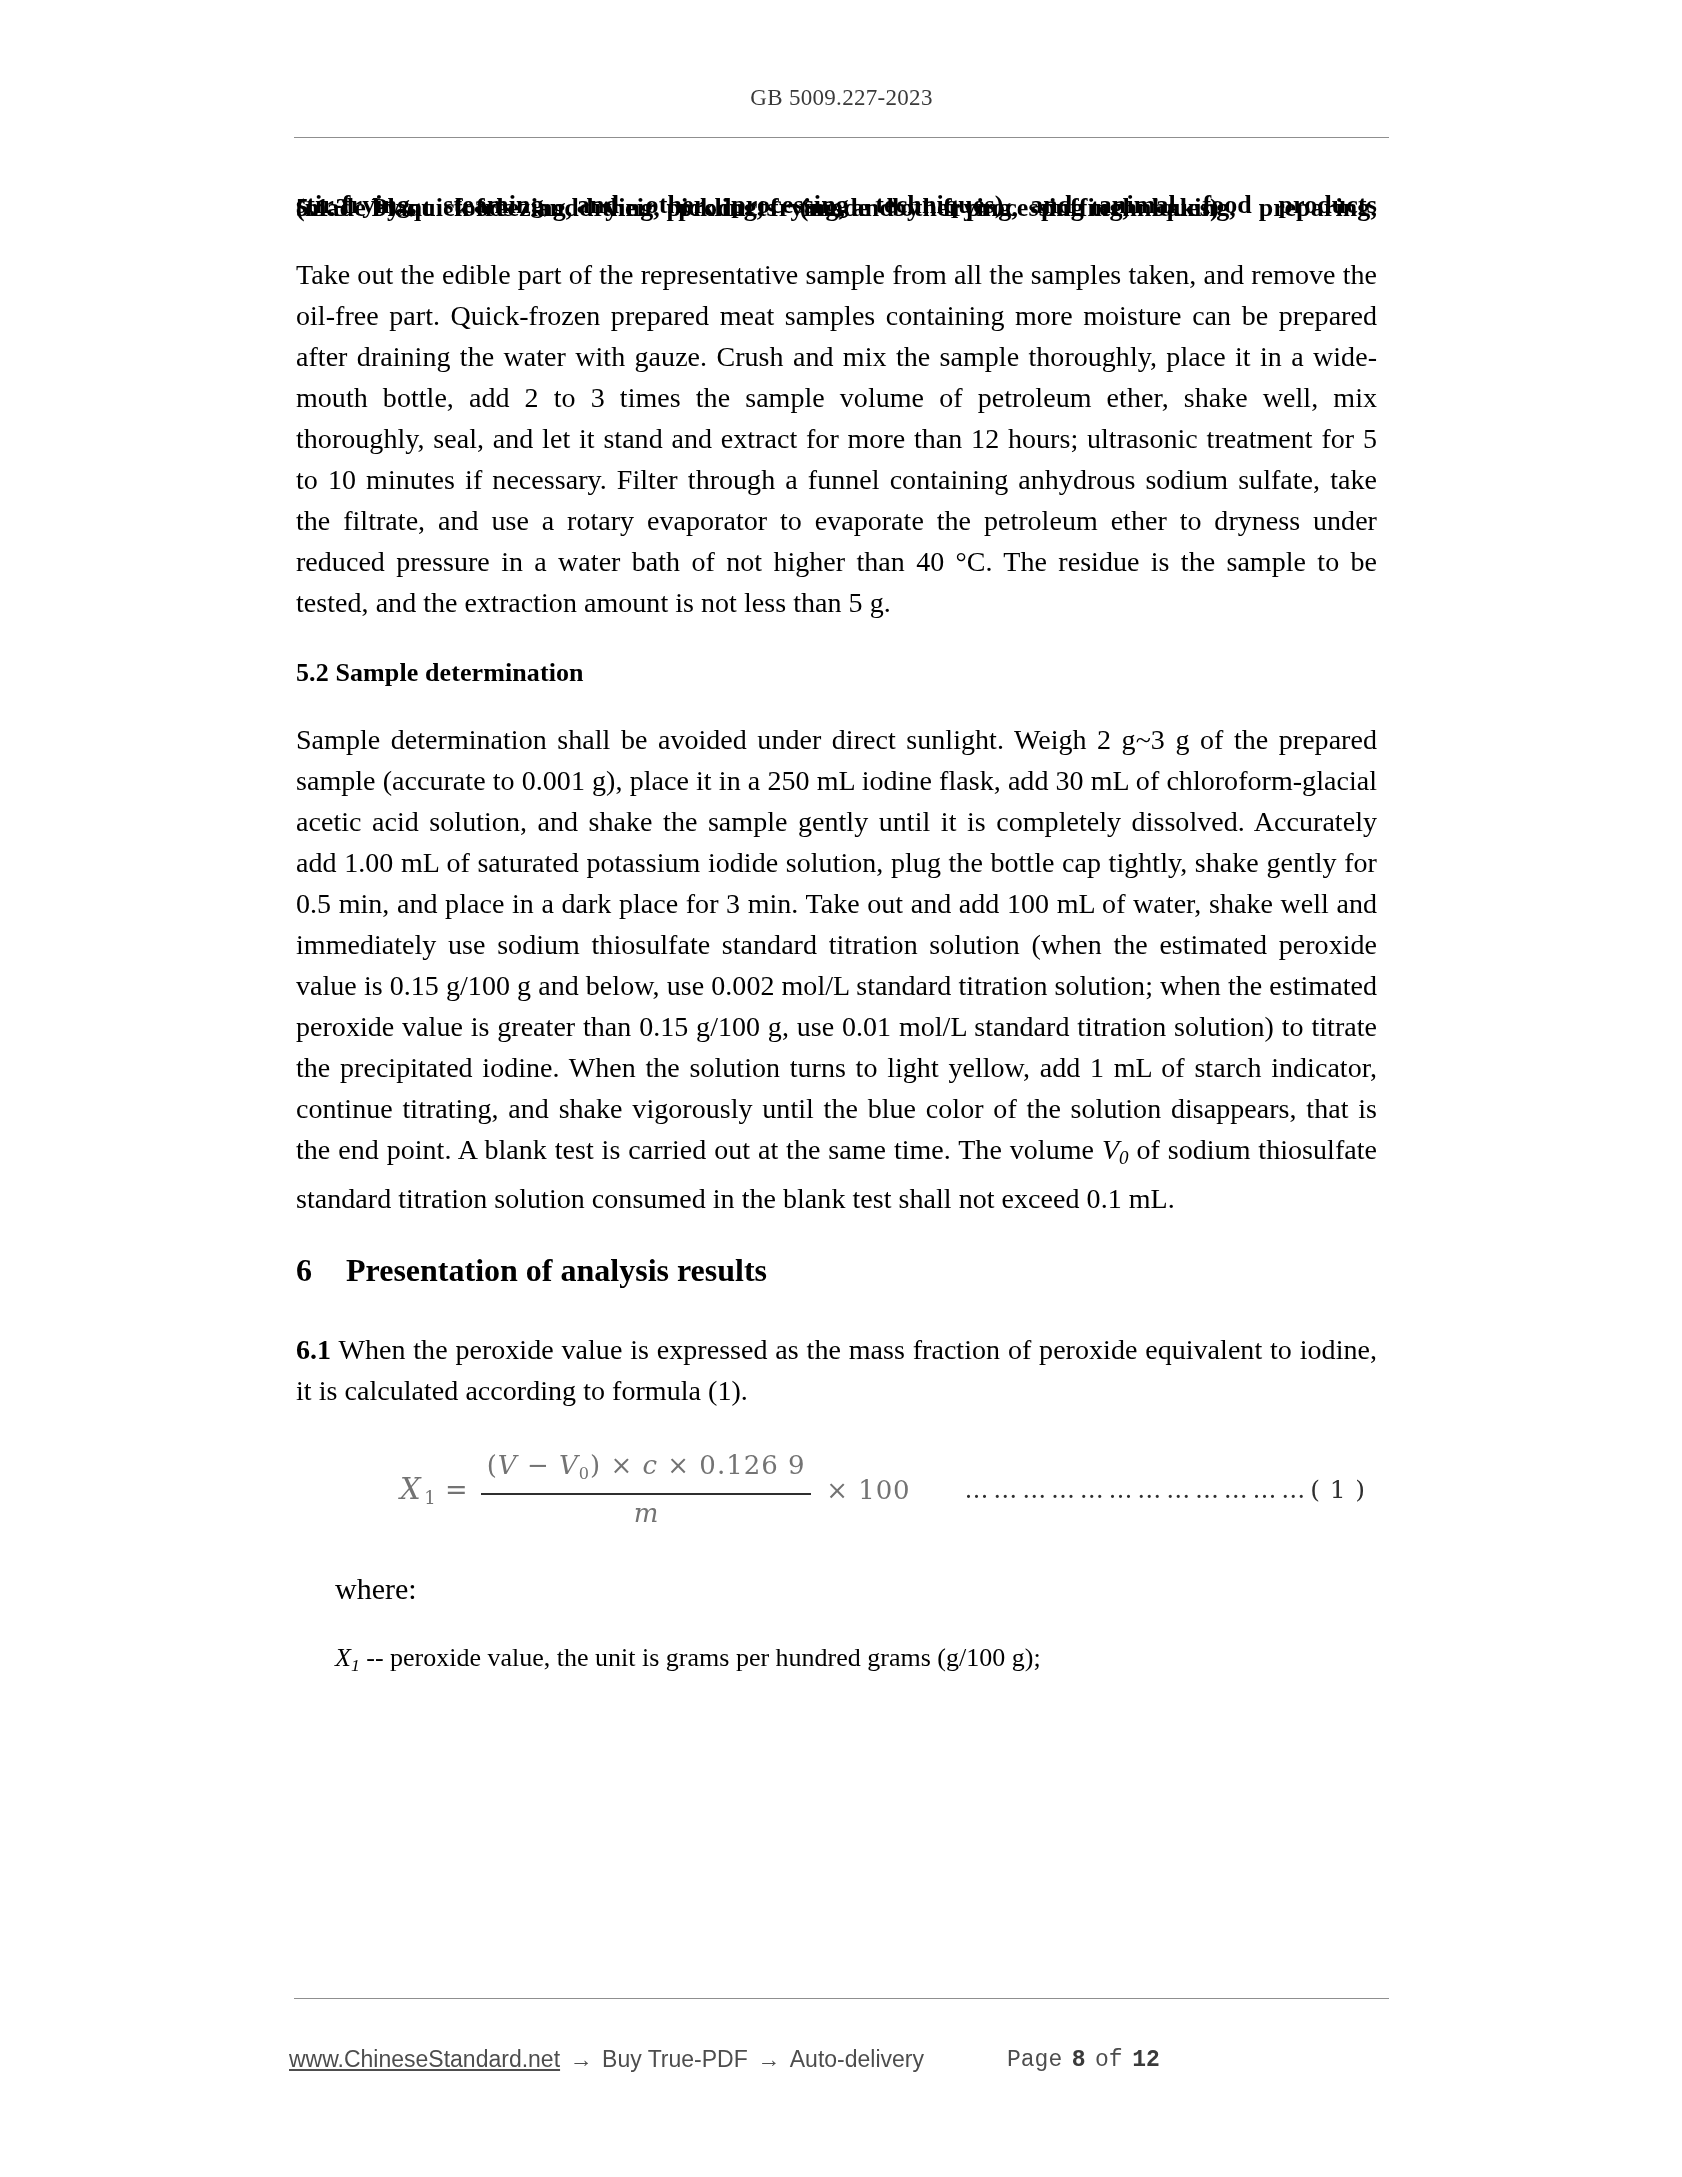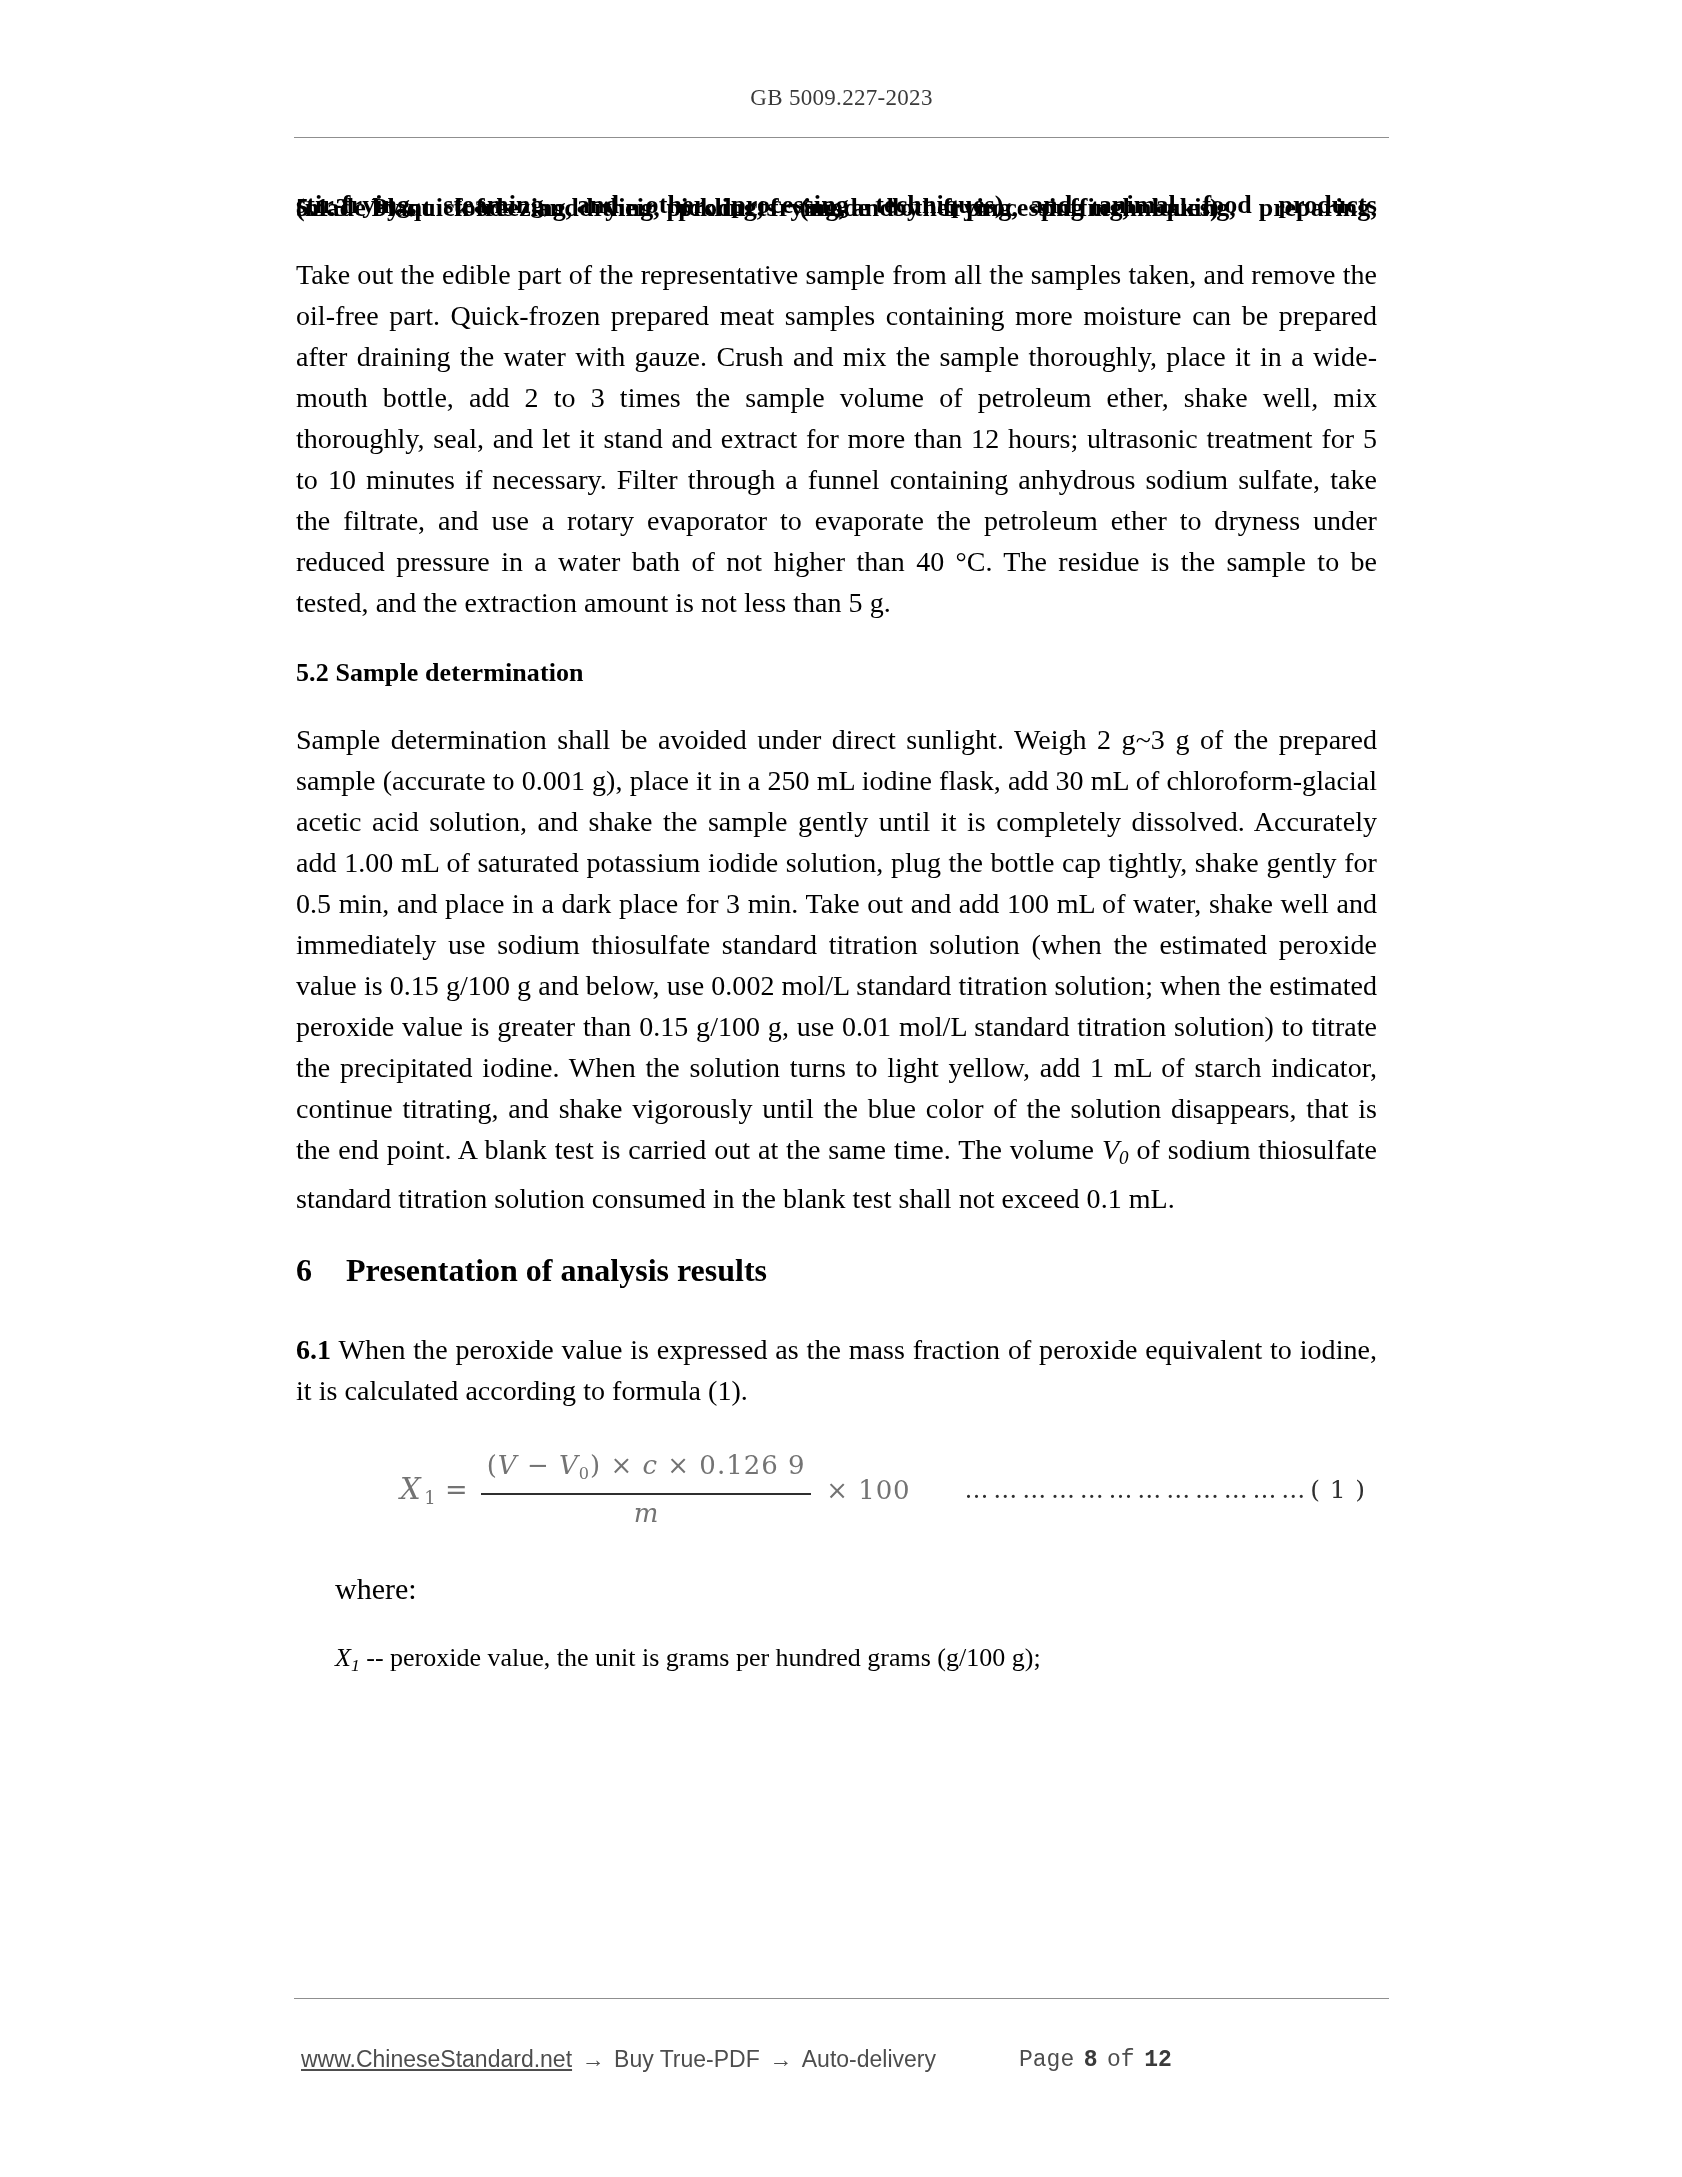--- a/index.html
+++ b/index.html
@@ -191,21 +191,21 @@
     position: absolute;
     bottom: 178px;
     left: 294px;
     width: 1095px;
     height: 0.9px;
     background: #8f8f8f;
   }
   .page-footer {
     position: absolute;
     bottom: 104px;
-    left: 301px;
+    left: 289px;
     width: 1081px;
     font-family: "Liberation Sans", "DejaVu Sans", sans-serif;
     font-size: 23px;
     color: #4d4d4d;
     display: flex;
     align-items: center;
   }
   .footer-left {
     display: flex;
     align-items: center;

